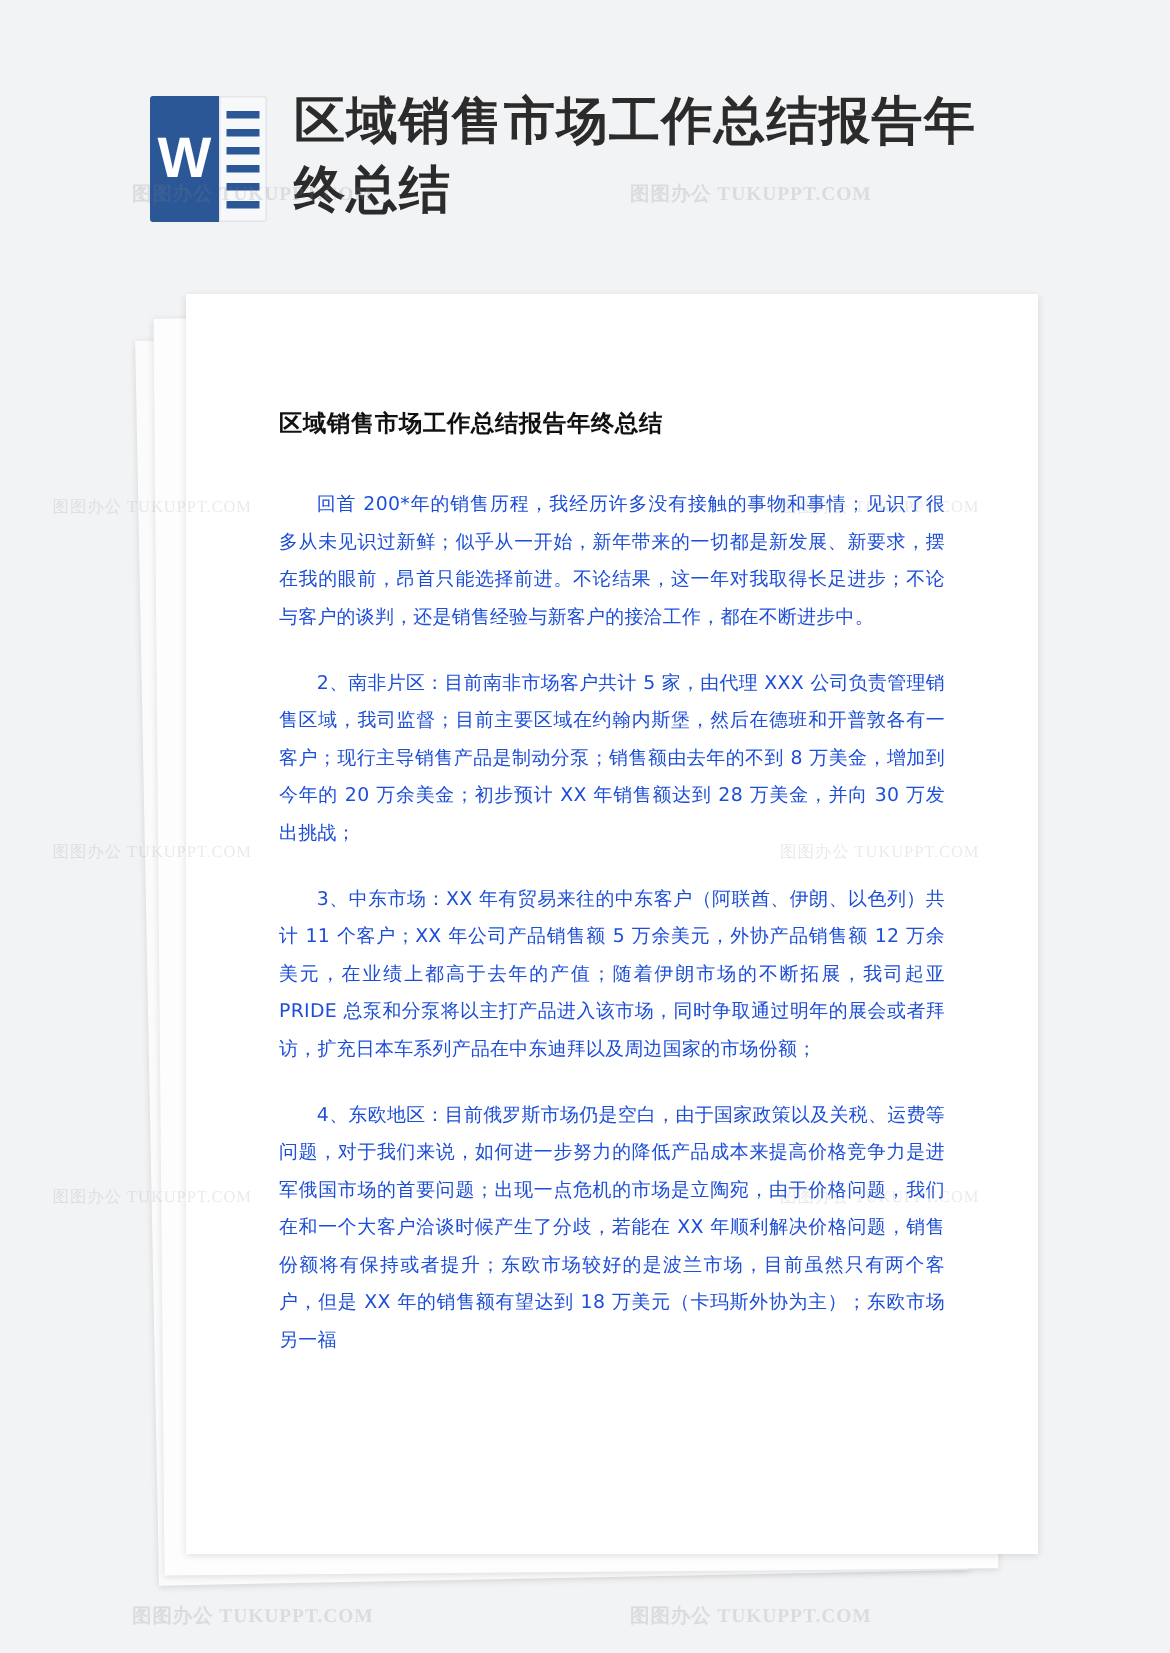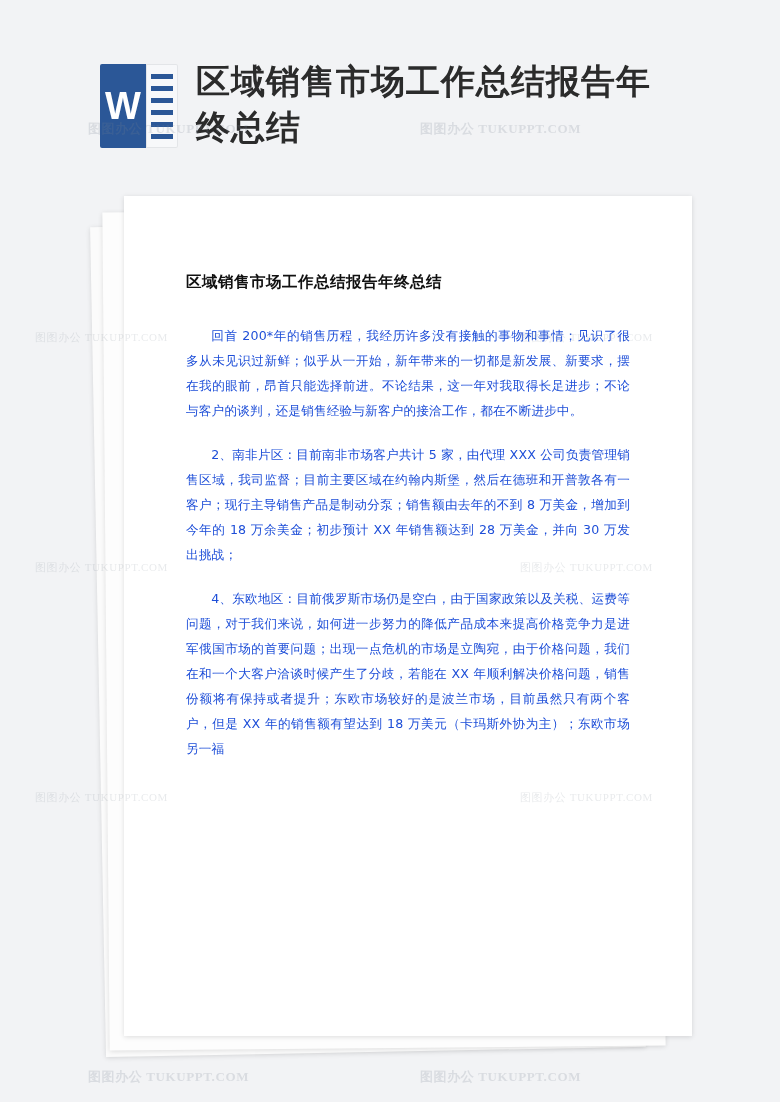--- a/index.html
+++ b/index.html
@@ -190,21 +190,22 @@
 </div>
 
 <div class="paper-stack">
   <div class="sheet sheet-back2"></div>
   <div class="sheet sheet-back1"></div>
   <div class="sheet sheet-front">
     <div class="doc-body">
       <div class="doc-inner">
         <div class="doc-title">区域销售市场工作总结报告年终总结</div>
         <p class="doc-p">回首 200*年的销售历程，我经历许多没有接触的事物和事情；见识了很多从未见识过新鲜；似乎从一开始，新年带来的一切都是新发展、新要求，摆在我的眼前，昂首只能选择前进。不论结果，这一年对我取得长足进步；不论与客户的谈判，还是销售经验与新客户的接洽工作，都在不断进步中。</p>
-        <p class="doc-p">2、南非片区：目前南非市场客户共计 5 家，由代理 XXX 公司负责管理销售区域，我司监督；目前主要区域在约翰内斯堡，然后在德班和开普敦各有一客户；现行主导销售产品是制动分泵；销售额由去年的不到 8 万美金，增加到今年的 18 万余美金；初步预计 XX 年销售额达到 28 万美金，并向 30 万发出挑战；</p>
+        <p class="doc-p">2、南非片区：目前南非市场客户共计 5 家，由代理 XXX 公司负责管理销售区域，我司监督；目前主要区域在约翰内斯堡，然后在德班和开普敦各有一客户；现行主导销售产品是制动分泵；销售额由去年的不到 8 万美金，增加到今年的 20 万余美金；初步预计 XX 年销售额达到 28 万美金，并向 30 万发出挑战；</p>
+        <p class="doc-p">3、中东市场：XX 年有贸易来往的中东客户（阿联酋、伊朗、以色列）共计 11 个客户；XX 年公司产品销售额 5 万余美元，外协产品销售额 12 万余美元，在业绩上都高于去年的产值；随着伊朗市场的不断拓展，我司起亚 PRIDE 总泵和分泵将以主打产品进入该市场，同时争取通过明年的展会或者拜访，扩充日本车系列产品在中东迪拜以及周边国家的市场份额；</p>
         <p class="doc-p">4、东欧地区：目前俄罗斯市场仍是空白，由于国家政策以及关税、运费等问题，对于我们来说，如何进一步努力的降低产品成本来提高价格竞争力是进军俄国市场的首要问题；出现一点危机的市场是立陶宛，由于价格问题，我们在和一个大客户洽谈时候产生了分歧，若能在 XX 年顺利解决价格问题，销售份额将有保持或者提升；东欧市场较好的是波兰市场，目前虽然只有两个客户，但是 XX 年的销售额有望达到 18 万美元（卡玛斯外协为主）；东欧市场另一福</p>
       </div>
     </div>
   </div>
 </div>
 
 <div id="watermark-layer">
     <div class="wm wm-lg wm-bold" style="left: 88px; top: 120px;">图图办公 TUKUPPT.COM</div>
     <div class="wm wm-lg wm-bold" style="left: 420px; top: 120px;">图图办公 TUKUPPT.COM</div>
     <div class="wm" style="left: 35px; top: 330px;">图图办公 TUKUPPT.COM</div>

